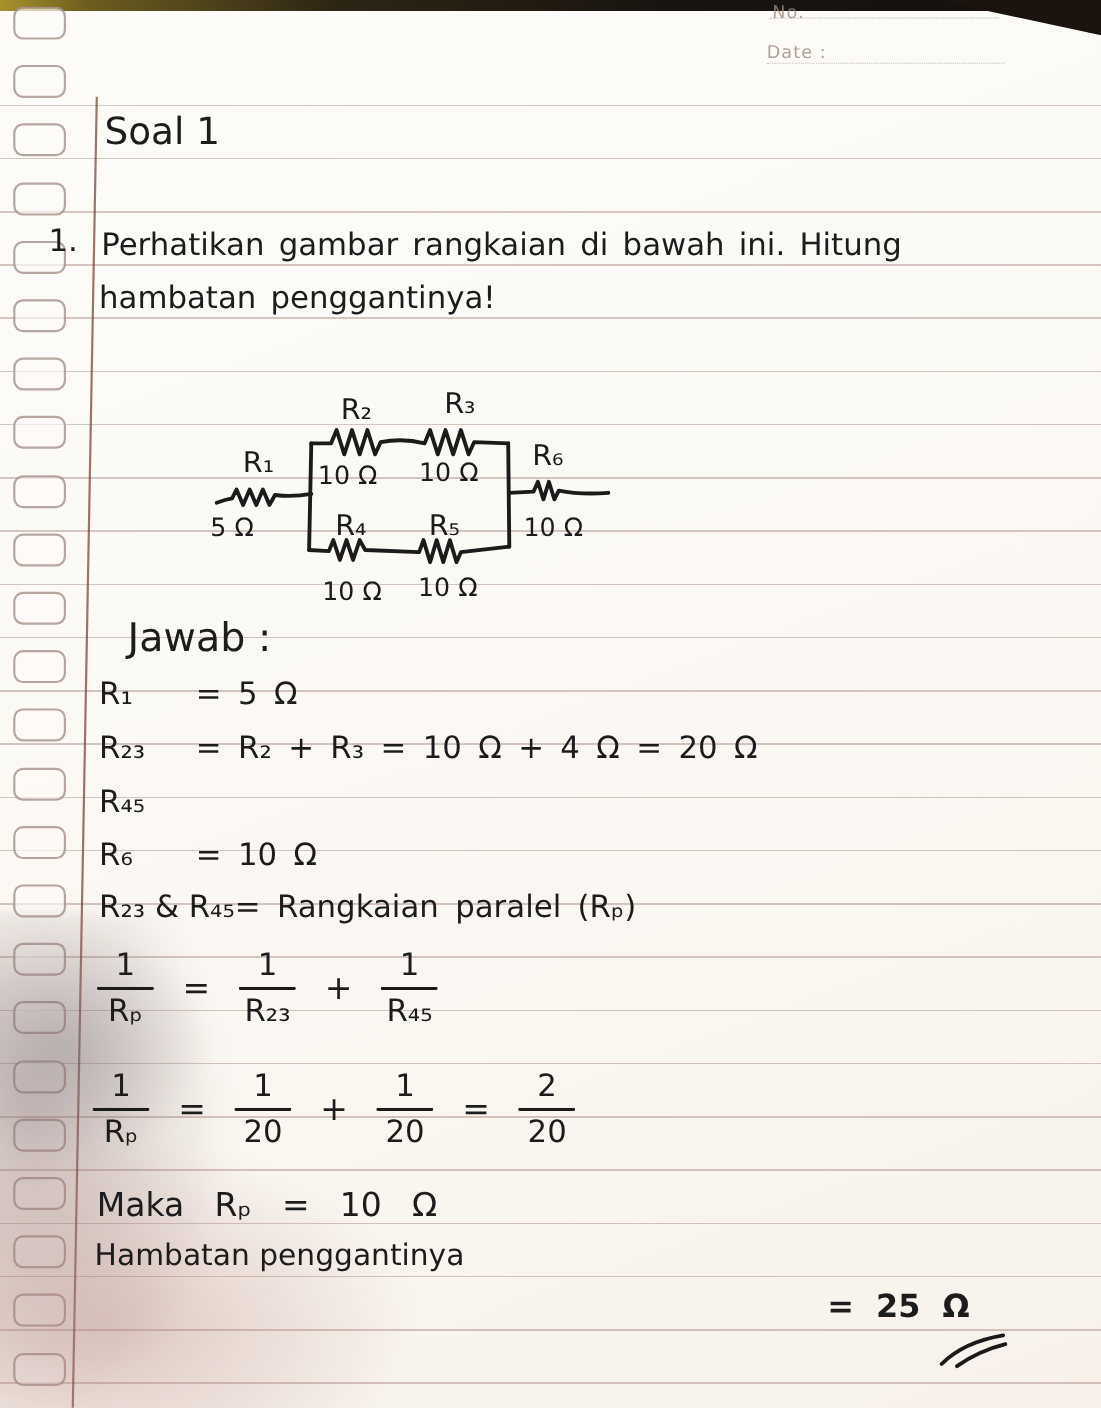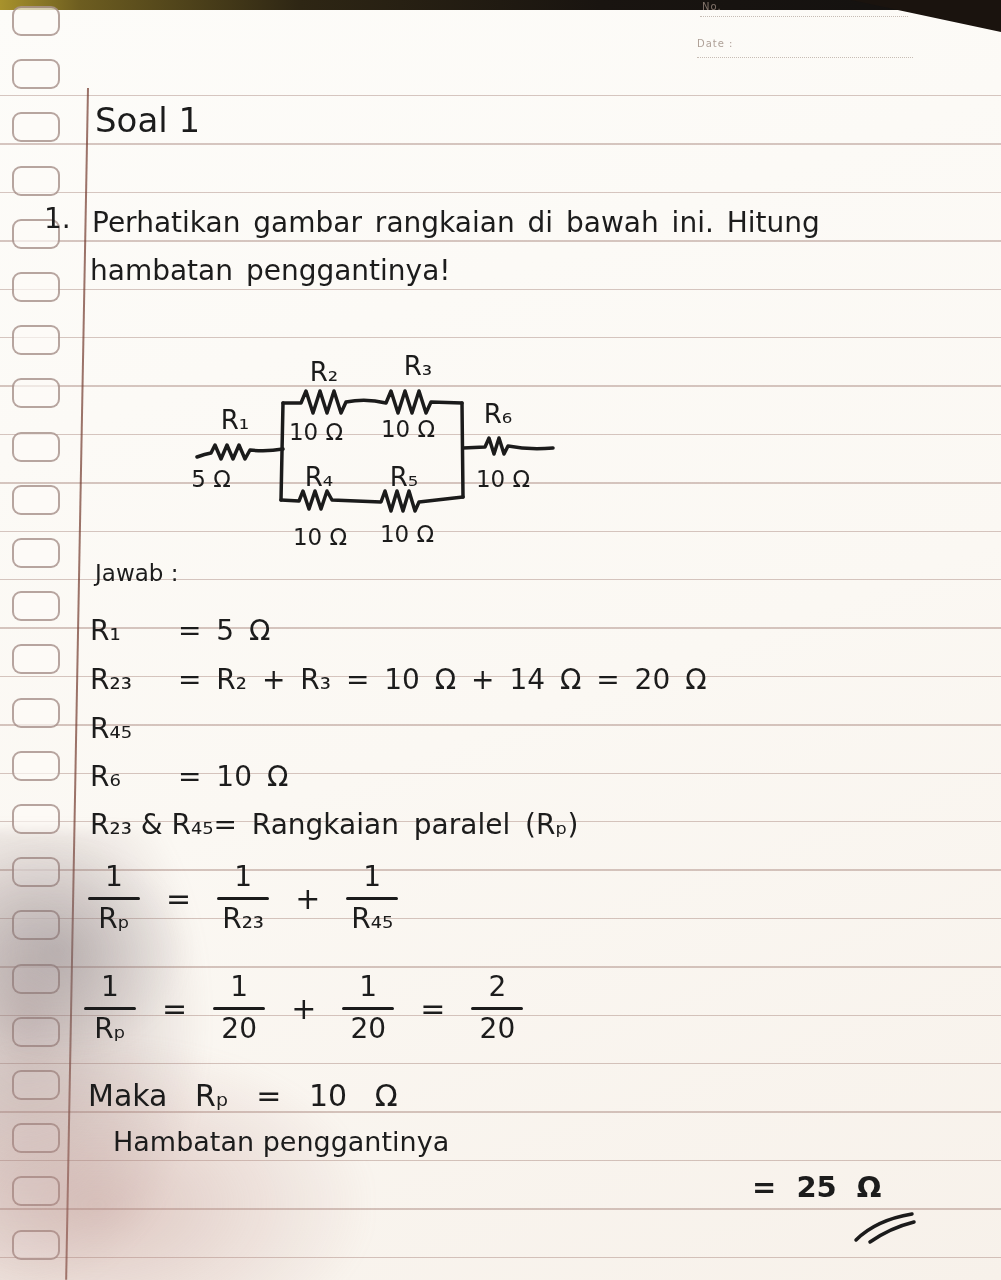--- a/index.html
+++ b/index.html
@@ -24,39 +24,39 @@
   .ruled{position:absolute;left:0;right:0;top:95px;height:1168px;
     background:repeating-linear-gradient(to bottom,
       rgba(150,110,100,0.38) 0px,rgba(150,110,100,0.38) 1.4px,
       transparent 1.4px,transparent 48.4px);}
   .margin-line{position:absolute;left:87px;top:88px;width:2px;height:1192px;
     background:rgba(118,62,50,0.72);transform:rotate(1.05deg);transform-origin:top center;}
   .hole{position:absolute;left:12px;width:44px;height:26px;border:2px solid rgba(125,95,88,0.55);
     border-radius:9px;background:rgba(253,251,247,0.65);}
 
   
-  .print-label{position:absolute;color:rgba(155,138,128,0.80);font-size:10px;letter-spacing:1px;}
+  .print-label{position:absolute;color:rgba(155,138,128,0.80);font-size:16px;letter-spacing:1px;}
   .print-line{position:absolute;border-top:1px dotted rgba(155,138,128,0.55);height:0;}
 
   
   .hw{position:absolute;white-space:nowrap;}
   .title{font-size:34px;}
   .ptext{font-size:28px;word-spacing:4px;}
   .pnum{font-size:28px;}
-  .jawab{font-size:23px;}
+  .jawab{font-size:36px;margin-left:21px;}
   .eqrow{position:absolute;display:flex;align-items:flex-start;font-size:28px;white-space:nowrap;}
   .eqrow .lbl{min-width:88px;}
   .eqrow .eq{word-spacing:6px;}
   .fracrow{position:absolute;display:flex;align-items:center;gap:26px;font-size:28px;}
   .frac{display:flex;flex-direction:column;align-items:center;min-width:52px;}
   .frac .bar{align-self:stretch;height:0;border-top:3px solid #1b1b1b;border-radius:2px;margin:4px 0;}
   .frac .num,.frac .den{line-height:1.1;}
   .op{font-size:30px;}
   .maka{font-size:30px;word-spacing:18px;}
-  .concl{position:absolute;display:flex;gap:50px;font-size:27px;white-space:nowrap;margin-left:27px;}
+  .concl{position:absolute;display:flex;gap:50px;font-size:27px;white-space:nowrap;}
   .concl .ceq{word-spacing:4px;}
   .result{font-size:29px;word-spacing:10px;}
 
   
   .circuit{position:absolute;left:185px;top:345px;}
   .circuit path{stroke:#1b1b1b;stroke-width:3.5;fill:none;stroke-linecap:round;stroke-linejoin:round;}
   .circuit text{fill:#1b1b1b;font-family:"DejaVu Sans",sans-serif;}
   .circuit .rl{font-size:26px;}
   .circuit .rv{font-size:23px;}
 </style>
@@ -131,21 +131,21 @@
   </svg>
 
   <span class="hw jawab" style="left:95px;top:560px;">Jawab :</span>
 
   <div class="eqrow" style="left:90px;top:614px;">
     <span class="lbl">R₁</span>
     <span class="eq">= 5 Ω</span>
   </div>
   <div class="eqrow" style="left:90px;top:663px;">
     <span class="lbl">R₂₃</span>
-    <span class="eq">= R₂ + R₃ = 10 Ω + 14 Ω = 20 Ω</span>
+    <span class="eq">= R₂ + R₃ = 10 Ω + 4 Ω = 20 Ω</span>
   </div>
   <div class="eqrow" style="left:90px;top:712px;">
     <span class="lbl">R₄₅</span>
   </div>
   <div class="eqrow" style="left:90px;top:760px;">
     <span class="lbl">R₆</span>
     <span class="eq">= 10 Ω</span>
   </div>
   <div class="eqrow" style="left:90px;top:808px;">
     <span class="lbl" style="">R₂₃ &amp; R₄₅</span>

